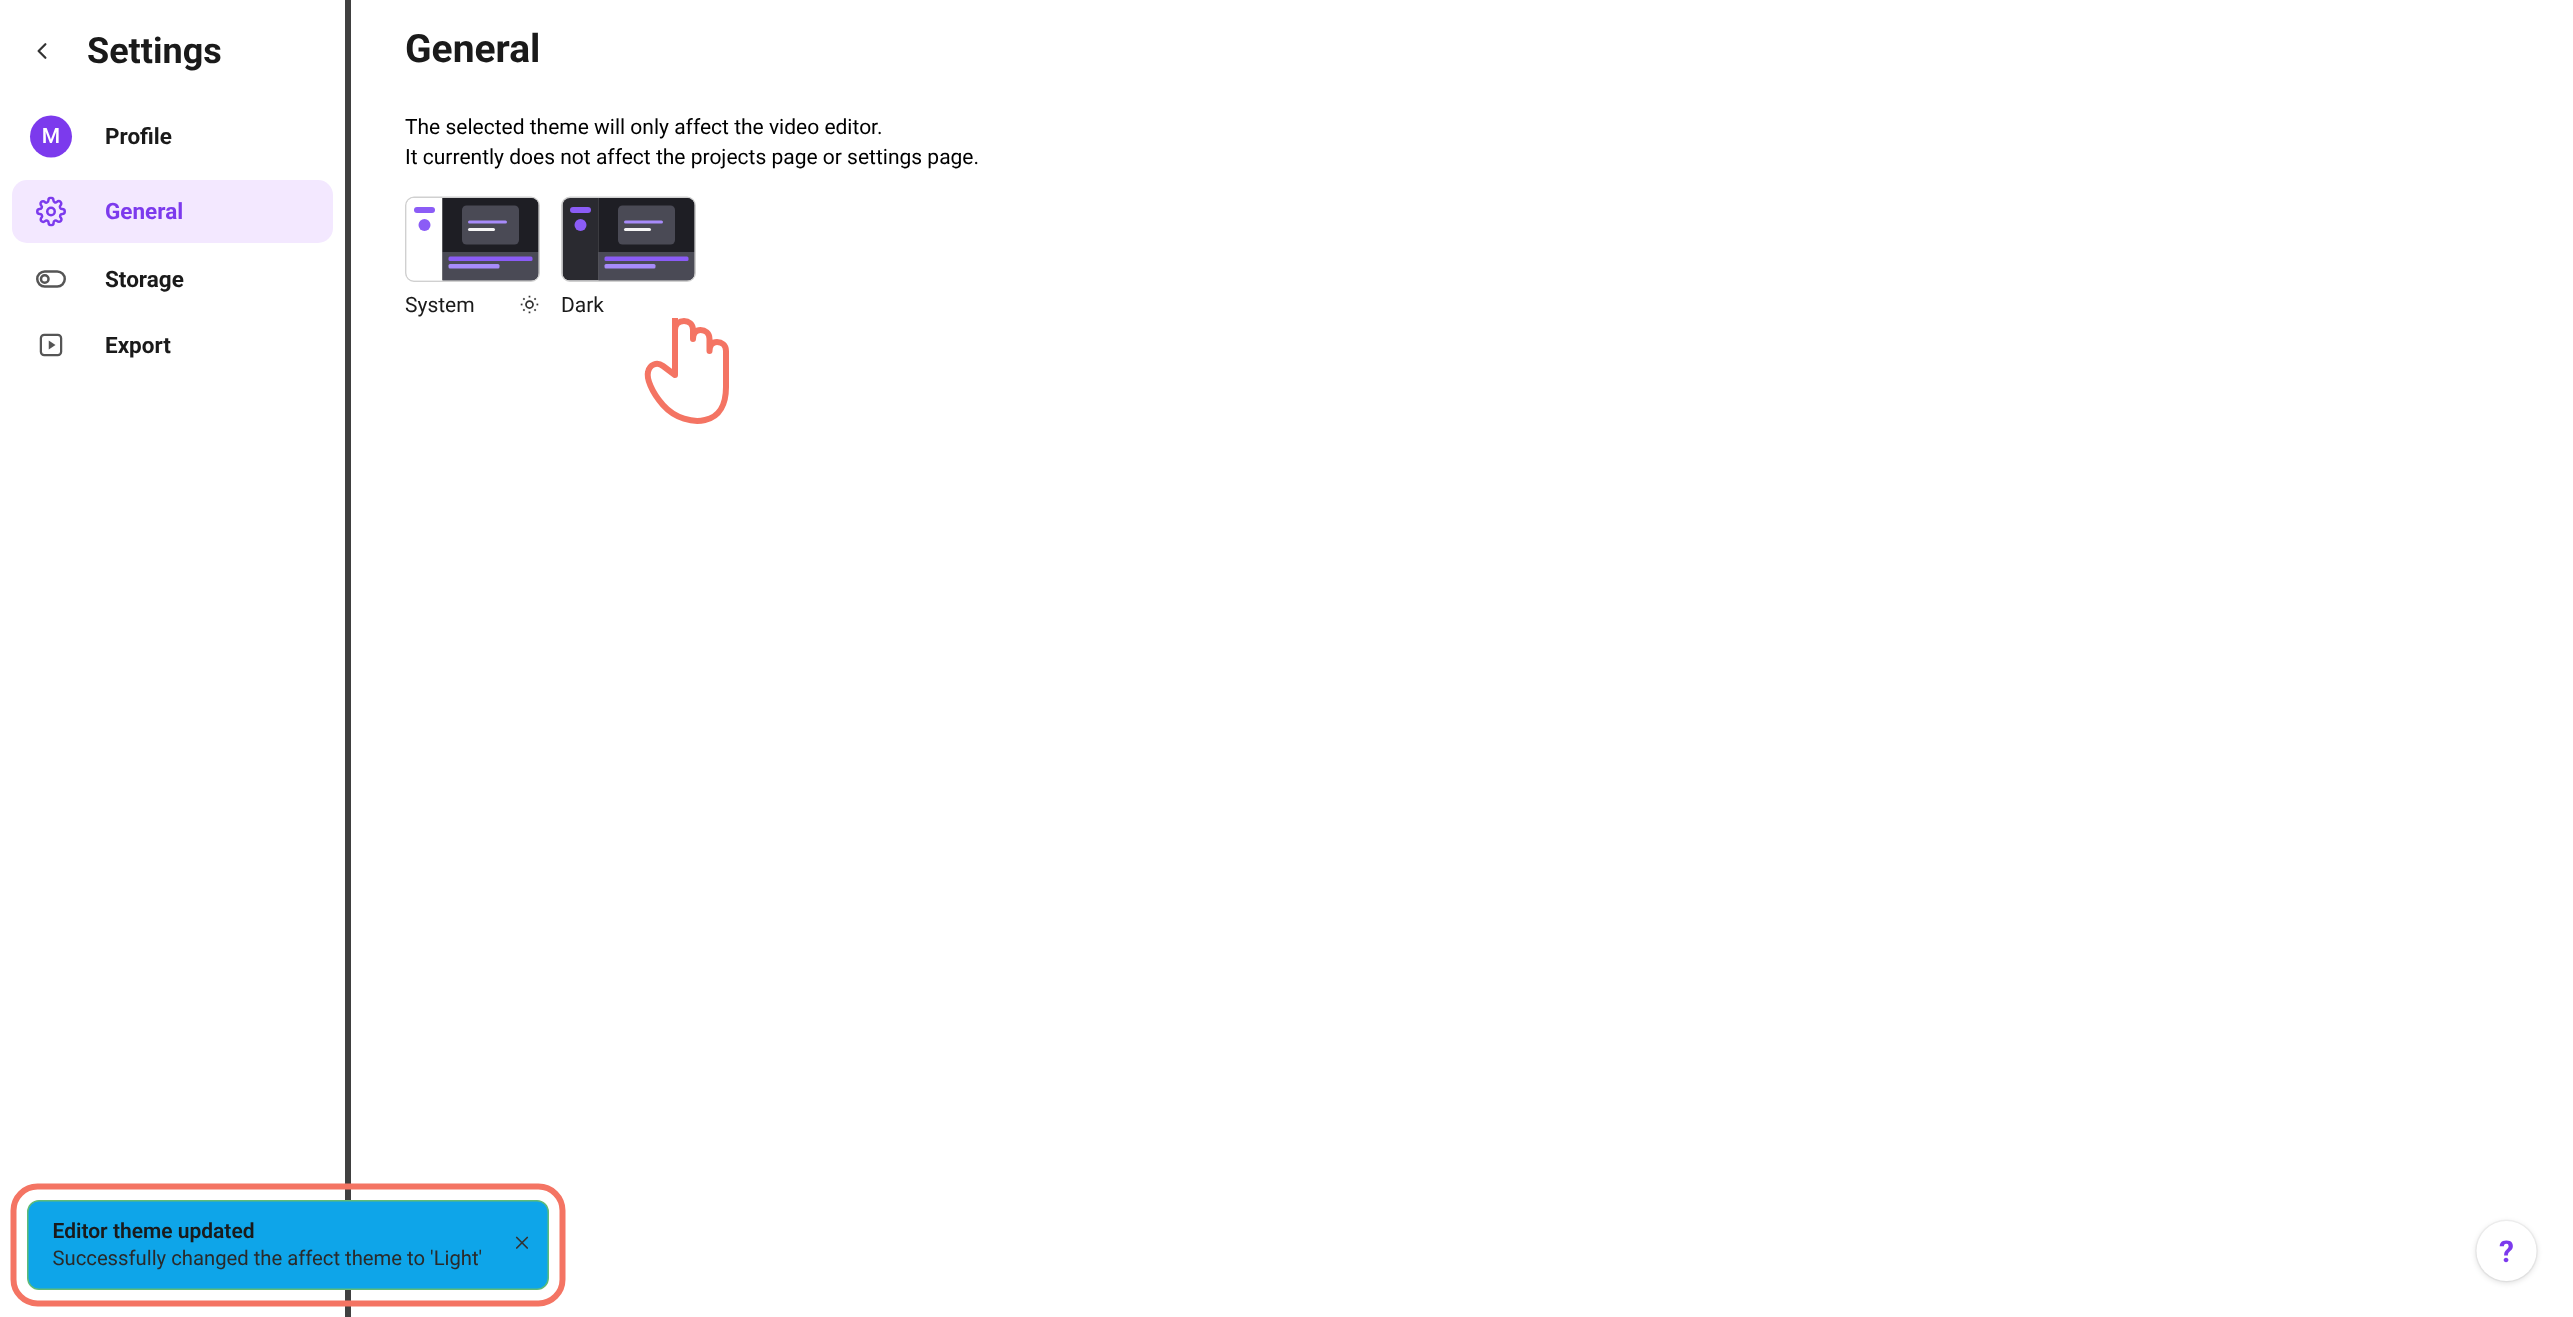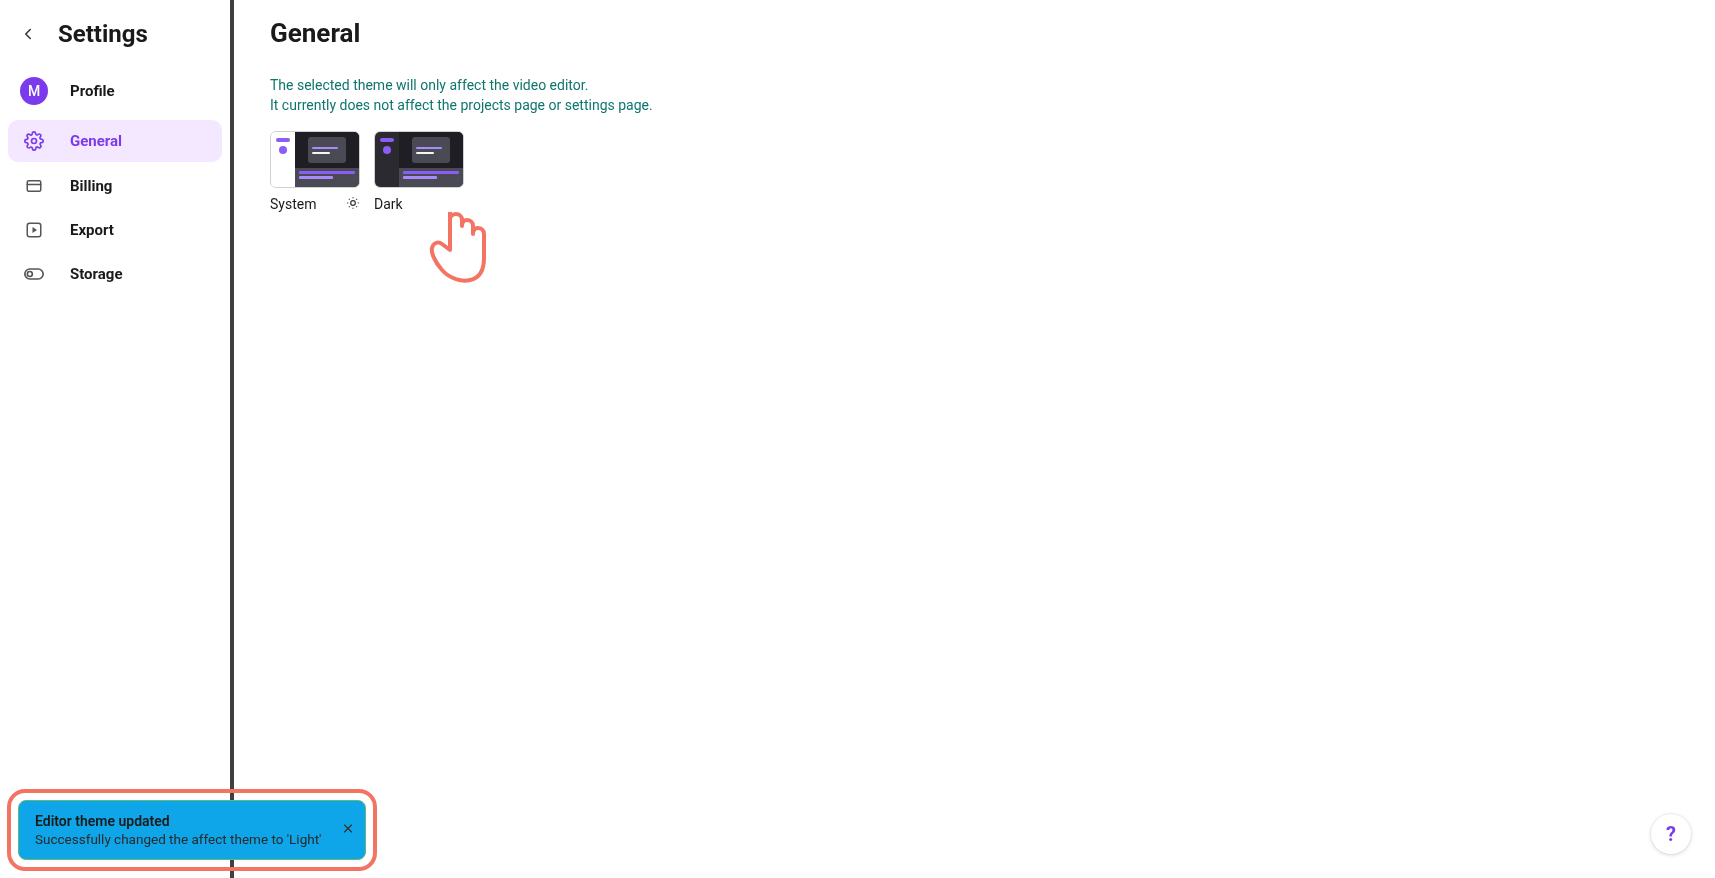--- a/index.html
+++ b/index.html
@@ -82,21 +82,21 @@
       font-weight: 700;
       margin-bottom: 28px;
     }
     .section-title {
       font-size: 19px;
       font-weight: 700;
       margin-bottom: 10px;
     }
     .section-desc {
       font-size: 14px;
-      color: #0f766e;
+      color: #000000;
       line-height: 1.4;
       margin-bottom: 16px;
     }
     .theme-row { display: flex; gap: 14px; }
     .theme-option { cursor: pointer; }
     .theme-thumb {
       width: 90px;
       height: 57px;
       border-radius: 6px;
       border: 1.5px solid #d0d0d0;
@@ -202,48 +202,39 @@
   <div class="nav-item active">
     <div class="nav-icon">
       <svg width="20" height="20" viewBox="0 0 24 24" fill="none" stroke="#7c3aed" stroke-width="2" stroke-linecap="round" stroke-linejoin="round">
           <circle cx="12" cy="12" r="3"></circle>
           <path d="M19.4 15a1.65 1.65 0 0 0 .33 1.82l.06.06a2 2 0 1 1-2.83 2.83l-.06-.06a1.65 1.65 0 0 0-1.82-.33 1.65 1.65 0 0 0-1 1.51V21a2 2 0 0 1-4 0v-.09a1.65 1.65 0 0 0-1-1.51 1.65 1.65 0 0 0-1.82.33l-.06.06a2 2 0 1 1-2.83-2.83l.06-.06a1.65 1.65 0 0 0 .33-1.82 1.65 1.65 0 0 0-1.51-1H3a2 2 0 0 1 0-4h.09a1.65 1.65 0 0 0 1.51-1 1.65 1.65 0 0 0-.33-1.82l-.06-.06a2 2 0 1 1 2.83-2.83l.06.06a1.65 1.65 0 0 0 1.82.33h0a1.65 1.65 0 0 0 1-1.51V3a2 2 0 0 1 4 0v.09a1.65 1.65 0 0 0 1 1.51 1.65 1.65 0 0 0 1.82-.33l.06-.06a2 2 0 1 1 2.83 2.83l-.06.06a1.65 1.65 0 0 0-.33 1.82v0a1.65 1.65 0 0 0 1.51 1H21a2 2 0 0 1 0 4h-.09a1.65 1.65 0 0 0-1.51 1z"></path>
         </svg>
     </div>
     <span class="nav-label">General</span>
   </div>
 
+
   <div class="nav-item">
     <div class="nav-icon">
-      <svg width="18" height="18" viewBox="0 0 24 24" fill="none" stroke="#555" stroke-width="2" stroke-linecap="round" stroke-linejoin="round">
-          <rect x="3" y="5" width="18" height="14" rx="2"></rect>
-          <line x1="3" y1="10" x2="21" y2="10"></line>
-        </svg>
-    </div>
-    <span class="nav-label">Billing</span>
+      <svg width="20" height="12" viewBox="0 0 24 14" fill="none" stroke="#555" stroke-width="2">
+          <rect x="1" y="1" width="22" height="12" rx="6"></rect>
+          <circle cx="7" cy="7" r="3"></circle>
+        </svg>
+    </div>
+    <span class="nav-label">Storage</span>
   </div>
 
   <div class="nav-item">
     <div class="nav-icon">
       <svg width="18" height="18" viewBox="0 0 24 24" fill="none" stroke="#555" stroke-width="2" stroke-linecap="round" stroke-linejoin="round">
           <rect x="3" y="3" width="18" height="18" rx="3"></rect>
           <polygon points="10 8 16 12 10 16 10 8" fill="#555" stroke="none"></polygon>
         </svg>
     </div>
     <span class="nav-label">Export</span>
-  </div>
-
-  <div class="nav-item">
-    <div class="nav-icon">
-      <svg width="20" height="12" viewBox="0 0 24 14" fill="none" stroke="#555" stroke-width="2">
-          <rect x="1" y="1" width="22" height="12" rx="6"></rect>
-          <circle cx="7" cy="7" r="3"></circle>
-        </svg>
-    </div>
-    <span class="nav-label">Storage</span>
   </div>
 </div>
 
 <div class="main">
   <h1 class="page-title">General</h1>
   <div class="section-desc">
     <span>The selected theme will only affect the video editor.</span><br>
     <span>It currently does not affect the projects page or settings page.</span>
   </div>
 

